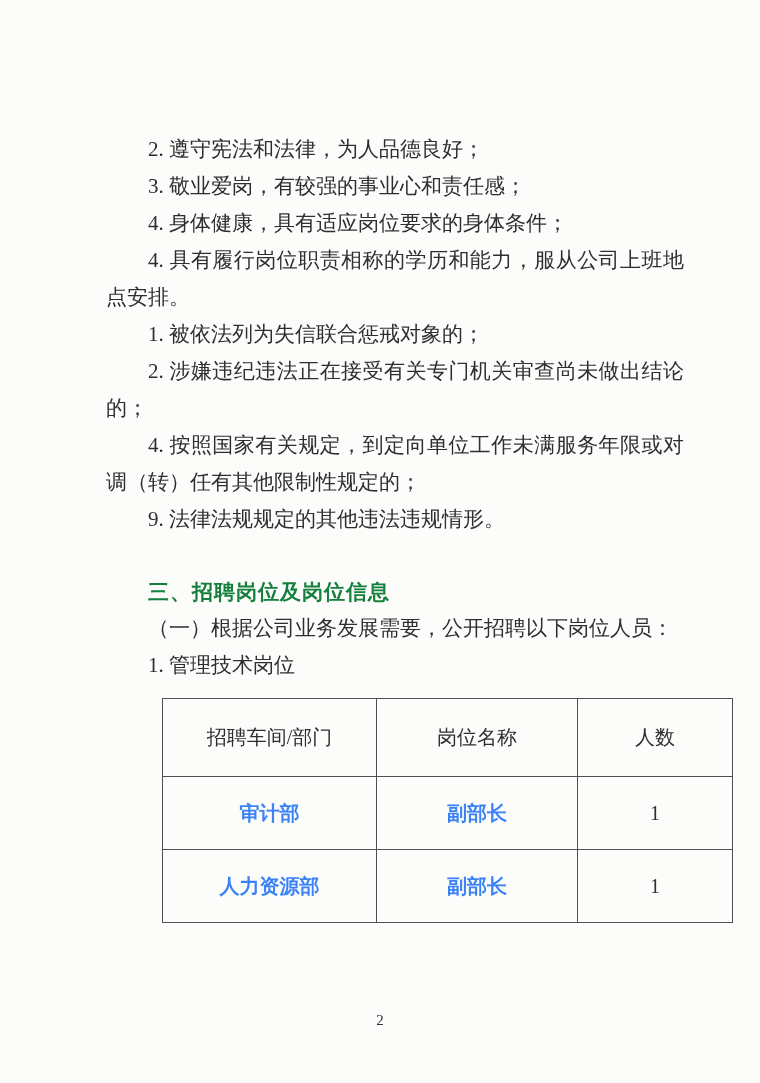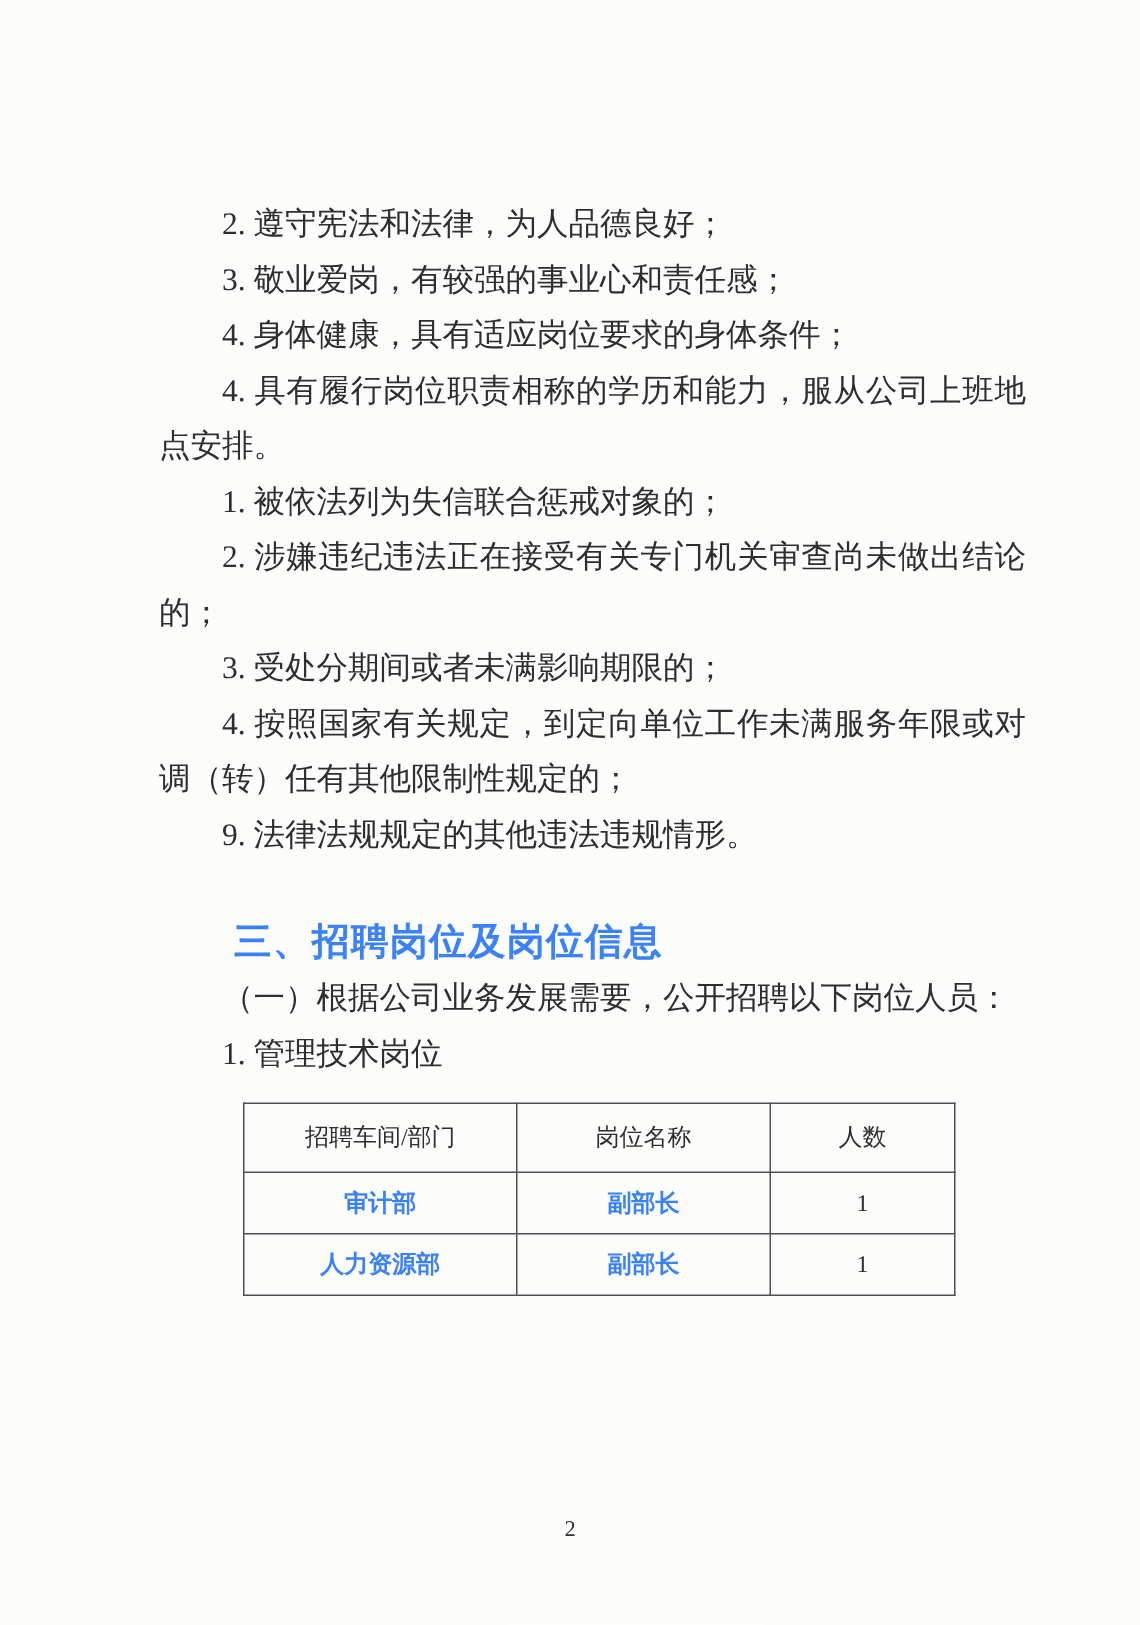--- a/index.html
+++ b/index.html
@@ -24,37 +24,37 @@
     font-size: 21px;
     line-height: 37px;
     text-align: justify;
   }
   .content p {
     margin: 0;
     text-indent: 2em;
   }
   .section-heading {
     font-family: "Liberation Sans", "DejaVu Sans", sans-serif;
-    font-size: 25px;
+    font-size: 21px;
     font-weight: 700;
-    color: #3b82f6;
+    color: #15803d;
     letter-spacing: 1px;
     margin-top: 35px !important;
   }
   .job-table {
     border-collapse: collapse;
     table-layout: fixed;
     width: 471px;
     margin: 14px 0 0 56px;
     text-align: center;
   }
   .job-table td {
     border: 1.5px solid #4f4f4f;
-    padding: 0;
-    font-size: 16px;
+    padding: 16px;
+    font-size: 20px;
     overflow: hidden;
   }
   .job-table tr.head-row td { height: 45px; }
   .job-table tr.data-row td { height: 40px; }
   .col-dept { width: 181px; }
   .col-pos  { width: 168px; }
   .col-num  { width: 122px; }
   .bold-cell { font-weight: 700; color: #3b82f6; }
   .page-number {
     position: absolute;
@@ -71,21 +71,20 @@
 
 <div class="page">
   <div class="content">
 
     <p>2. 遵守宪法和法律，为人品德良好；</p>
     <p>3. 敬业爱岗，有较强的事业心和责任感；</p>
     <p>4. 身体健康，具有适应岗位要求的身体条件；</p>
     <p>4. 具有履行岗位职责相称的学历和能力，服从公司上班地点安排。</p>
     <p>1. 被依法列为失信联合惩戒对象的；</p>
     <p>2. 涉嫌违纪违法正在接受有关专门机关审查尚未做出结论的；</p>
-    <p>3. 受处分期间或者未满影响期限的；</p>
     <p>4. 按照国家有关规定，到定向单位工作未满服务年限或对调（转）任有其他限制性规定的；</p>
     <p>9. 法律法规规定的其他违法违规情形。</p>
 
     <p class="section-heading">三、招聘岗位及岗位信息</p>
     <p>（一）根据公司业务发展需要，公开招聘以下岗位人员：</p>
     <p>1. 管理技术岗位</p>
 
     <table class="job-table">
       <tbody>
         <tr class="head-row">

